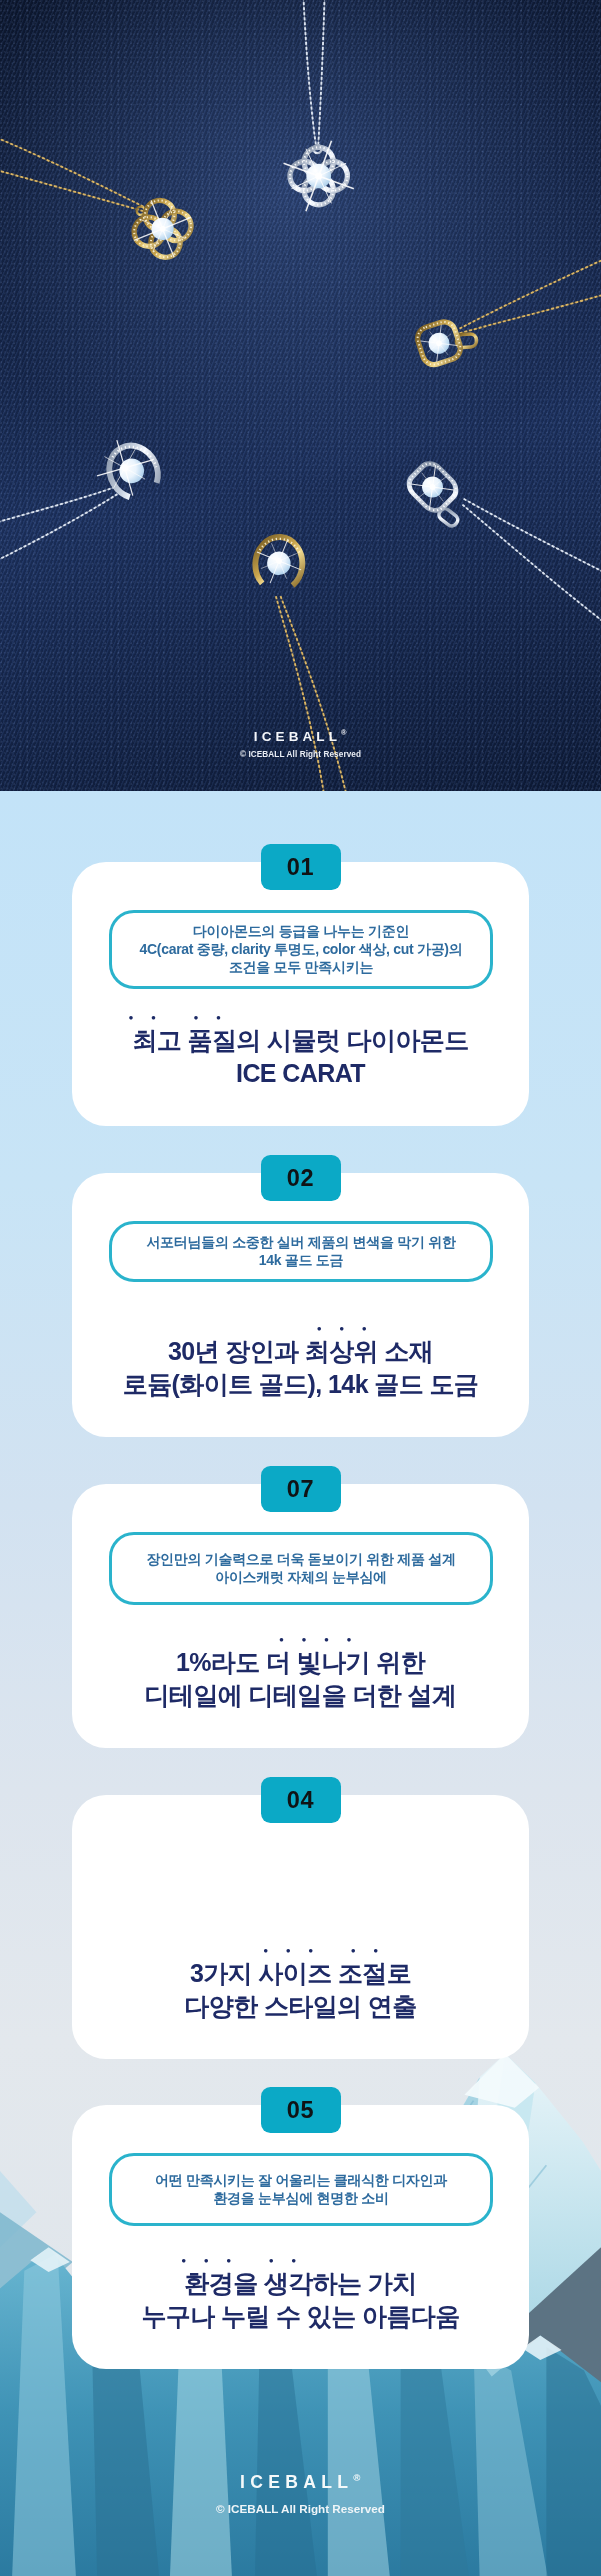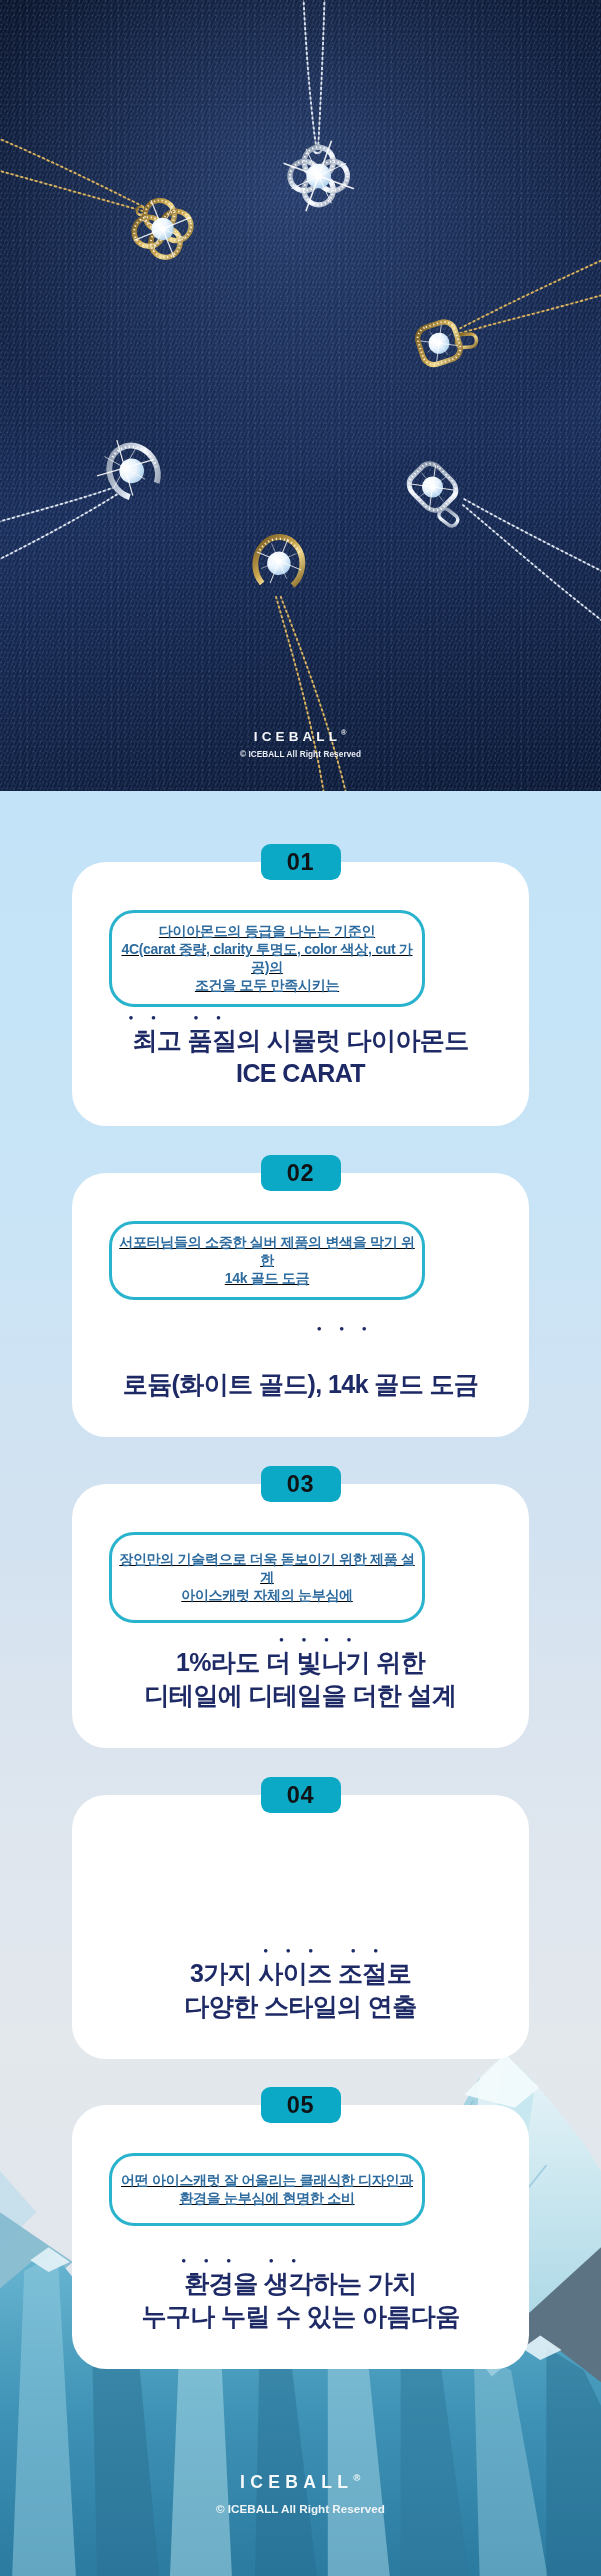--- a/index.html
+++ b/index.html
@@ -22,25 +22,25 @@
 
   
   .content-bg{position:absolute;top:791px;left:0;width:601px;height:1785px;
     background:linear-gradient(180deg,#c3e3f8 0%,#c8e4f6 22%,#d2e2f1 40%,#dde5ee 56%,#e3e8ed 70%,#dde4ea 100%);}
   .iceberg{position:absolute;left:0;bottom:0;}
 
   
   .feature{position:absolute;left:0;width:601px;height:285px;}
   .card{position:absolute;top:17.6px;left:72px;width:457px;height:264px;background:#ffffff;
         border-radius:34px;z-index:1;}
-  .badge{position:absolute;top:0;left:50%;transform:translateX(-50%);width:80px;height:36px;
+  .badge{position:absolute;top:0;left:50%;transform:translateX(-50%);width:80px;height:46px;
          background:#0ba9c6;border-radius:9.4px;display:flex;align-items:center;justify-content:center;z-index:3;}
   .badge span{font-size:23.5px;font-weight:700;color:#101315;letter-spacing:0.6px;}
-  .infobox{position:absolute;top:66px;left:109px;width:316px;box-sizing:border-box;
-           border:3.5px solid #2ab3cc;border-radius:25px;padding:9.4px 7px;text-align:center;z-index:2;background:#fff;text-decoration:underline;}
+  .infobox{position:absolute;top:66px;left:109px;width:384px;box-sizing:border-box;
+           border:3.5px solid #2ab3cc;border-radius:25px;padding:9.4px 7px;text-align:center;z-index:2;background:#fff;}
   .infobox.pad-tall{padding:15.3px 7px;}
   .bline{font-size:14px;font-weight:600;color:#2e6b9e;line-height:18px;letter-spacing:-0.3px;}
   .dots{position:absolute;top:169px;left:0;width:100%;text-align:center;z-index:2;
         font-size:8.2px;letter-spacing:17.6px;color:#1c2a66;white-space:pre;}
   .dots.s1{transform:translateX(-117px);} .dots.s2{transform:translateX(50px);}
   .dots.s3{transform:translateX(23.5px);}  .dots.s4{transform:translateX(29px);}
   .dots.s5{transform:translateX(-53px);}
   .heading{position:absolute;top:180px;left:0;width:100%;margin:0;text-align:center;z-index:2;
            font-size:25px;font-weight:700;color:#1e2a66;line-height:33px;letter-spacing:-0.6px;}
 
@@ -254,27 +254,27 @@
   <section class="feature" style="top:1155px">
     <div class="card"></div>
     <div class="badge">
         <span>02</span>
       </div>
     <div class="infobox">
       <div class="bline">서포터님들의 소중한 실버 제품의 변색을 막기 위한</div>
       <div class="bline">14k 골드 도금</div>
     </div>
     <div class="dots s2">●●●</div>
-    <h2 class="heading"><br><span>로듐(화이트 골드), 14k 골드 도금</span></h2>
+    <h2 class="heading"><span>30년 장인과 최상위 소재</span><br><span>로듐(화이트 골드), 14k 골드 도금</span></h2>
   </section>
 
   <section class="feature" style="top:1466px">
     <div class="card"></div>
     <div class="badge">
-        <span>03</span>
+        <span>07</span>
       </div>
     <div class="infobox pad-tall">
       <div class="bline">장인만의 기술력으로 더욱 돋보이기 위한 제품 설계</div>
       <div class="bline">아이스캐럿 자체의 눈부심에</div>
     </div>
     <div class="dots s3">●●●●</div>
     <h2 class="heading"><span>1%라도 더 빛나기 위한</span><br><span>디테일에 디테일을 더한 설계</span></h2>
   </section>
 
   <section class="feature" style="top:1777px">
@@ -285,21 +285,21 @@
     <div class="dots s4">●●● ●●</div>
     <h2 class="heading"><span>3가지 사이즈 조절로</span><br><span>다양한 스타일의 연출</span></h2>
   </section>
 
   <section class="feature" style="top:2087px">
     <div class="card"></div>
     <div class="badge">
         <span>05</span>
       </div>
     <div class="infobox pad-tall">
-      <div class="bline">어떤 아이스캐럿 잘 어울리는 클래식한 디자인과</div>
+      <div class="bline">어떤 만족시키는 잘 어울리는 클래식한 디자인과</div>
       <div class="bline">환경을 눈부심에 현명한 소비</div>
     </div>
     <div class="dots s5">●●● ●●</div>
     <h2 class="heading"><span>환경을 생각하는 가치</span><br><span>누구나 누릴 수 있는 아름다움</span></h2>
   </section>
 
   <div class="footer">
     <div class="footer-logo"><span>ICEBALL</span><span class="reg">®</span></div>
     <div class="footer-copy">© ICEBALL All Right Reserved</div>
   </div>

